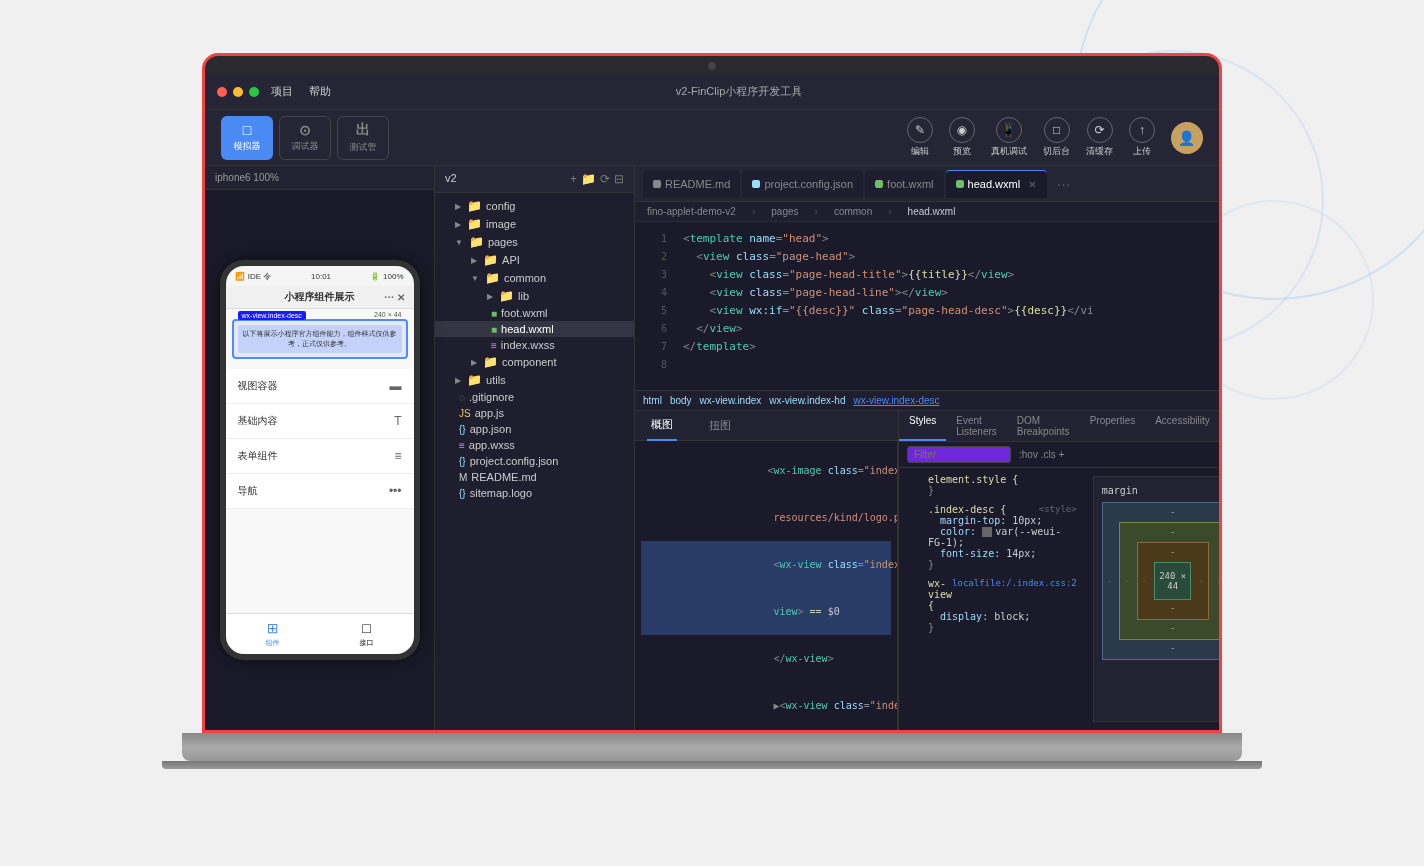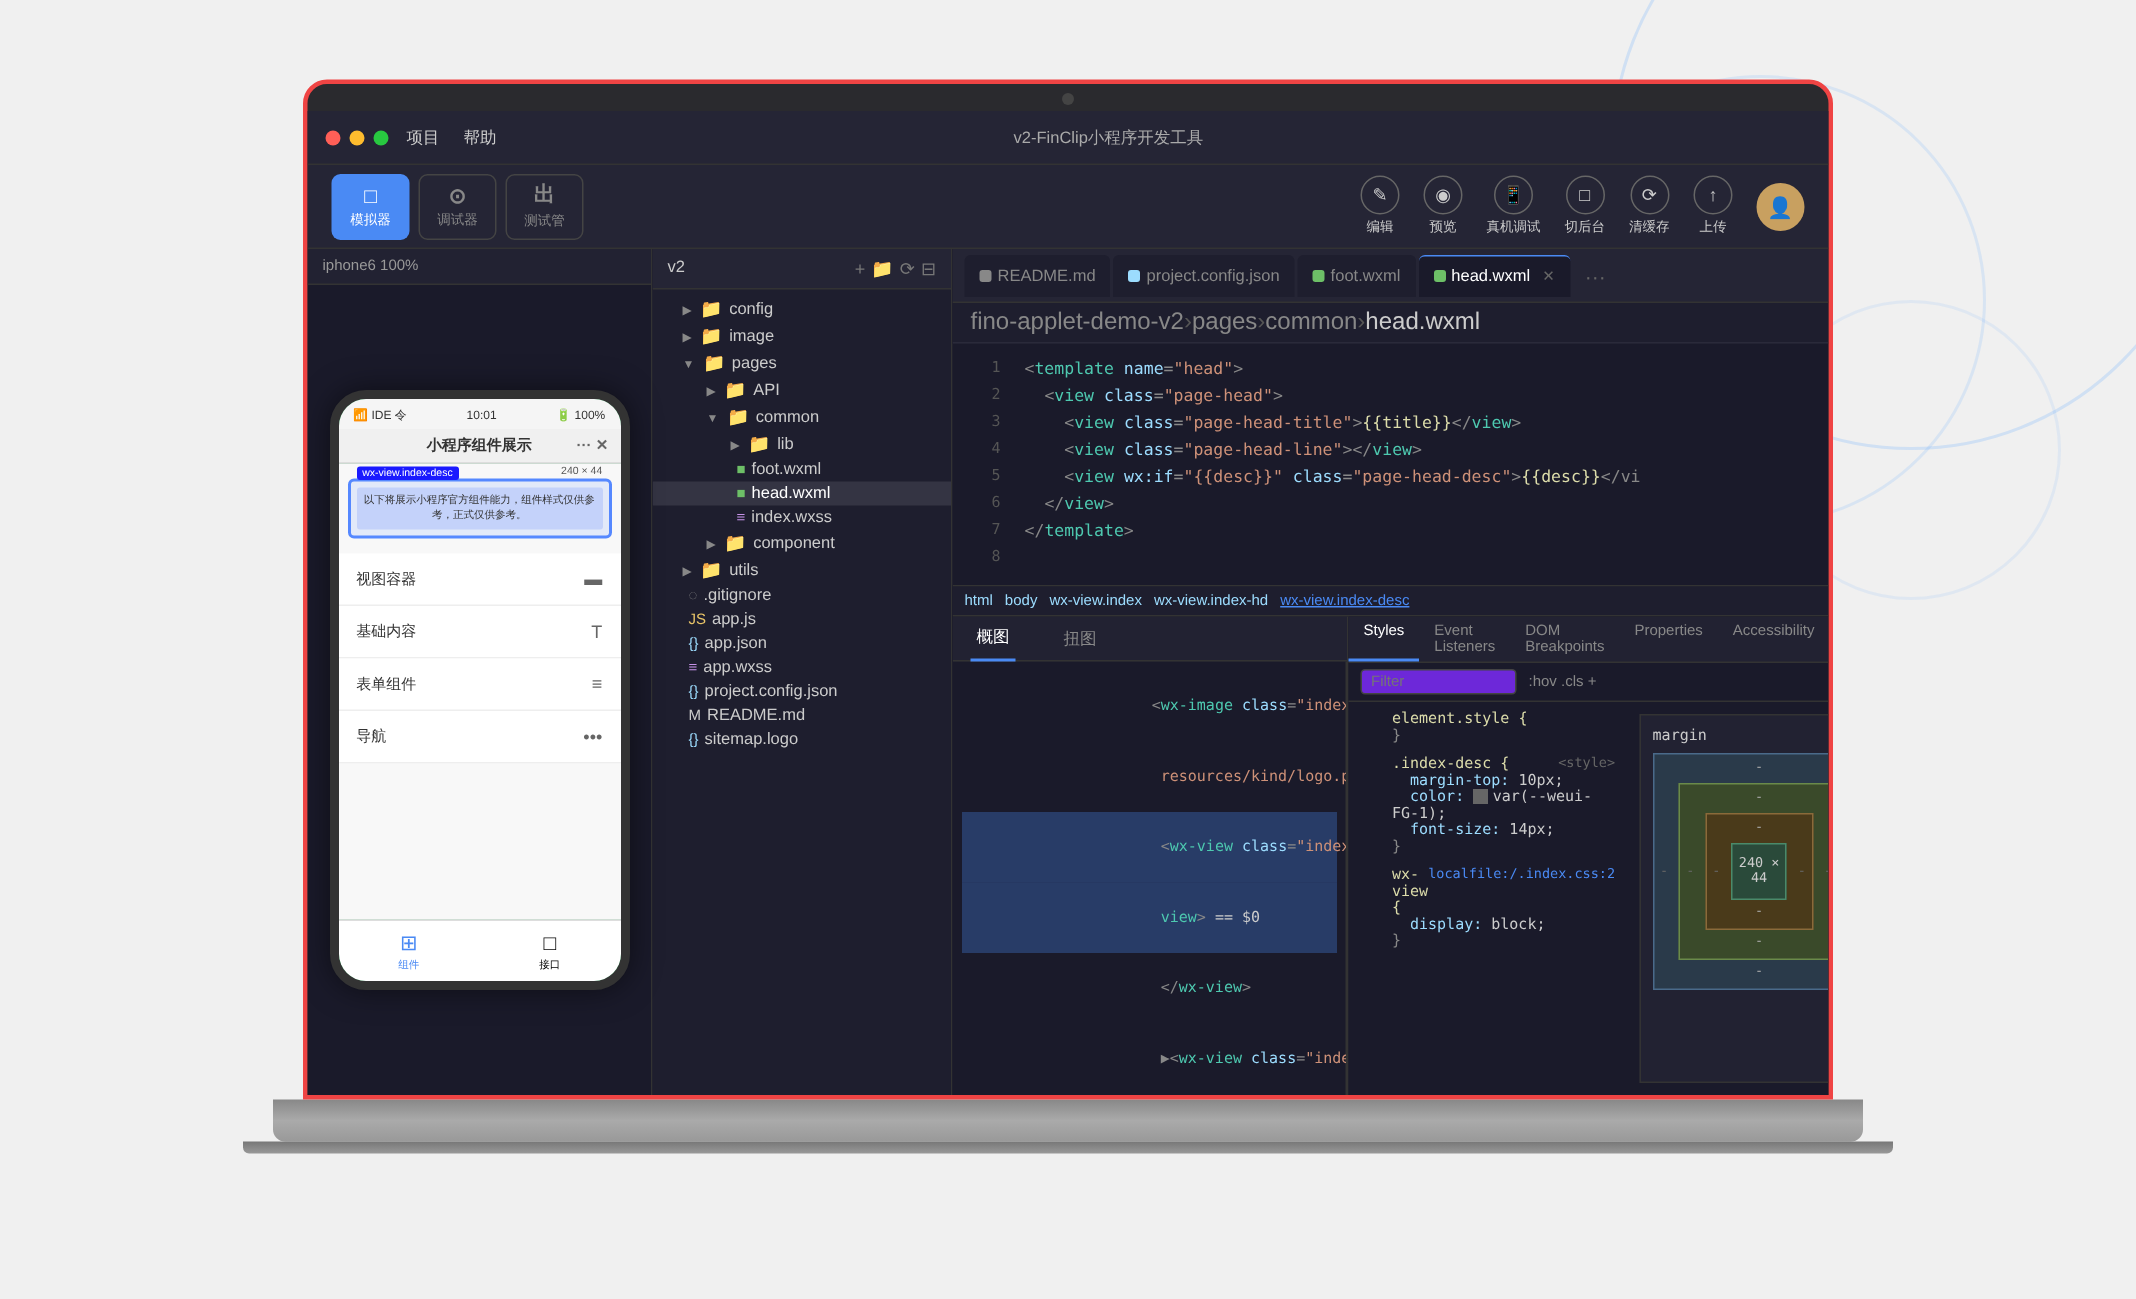--- a/index.html
+++ b/index.html
@@ -480,24 +480,24 @@
     .tab-dot.json { background: #9cdcfe; }
 
     .tab-close { color: #666; font-size: 10px; margin-left: 4px; }
     .tab-more { color: #666; font-size: 14px; margin-left: 8px; }
 
     .editor-breadcrumb {
       display: flex;
       align-items: center;
       padding: 4px 12px;
       background: #1e1e2e;
-      font-size: 16px;
+      font-size: 10px;
       color: #888;
       border-bottom: 1px solid #2a2a3a;
-      gap: 0;
+      gap: 16px;
     }
 
     .breadcrumb-sep { color: #555; }
     .breadcrumb-last { color: #ccc; }
 
     .editor-code {
       flex: 1;
       overflow: hidden;
       padding: 8px 0;
       font-family: 'Consolas', 'Monaco', monospace;

